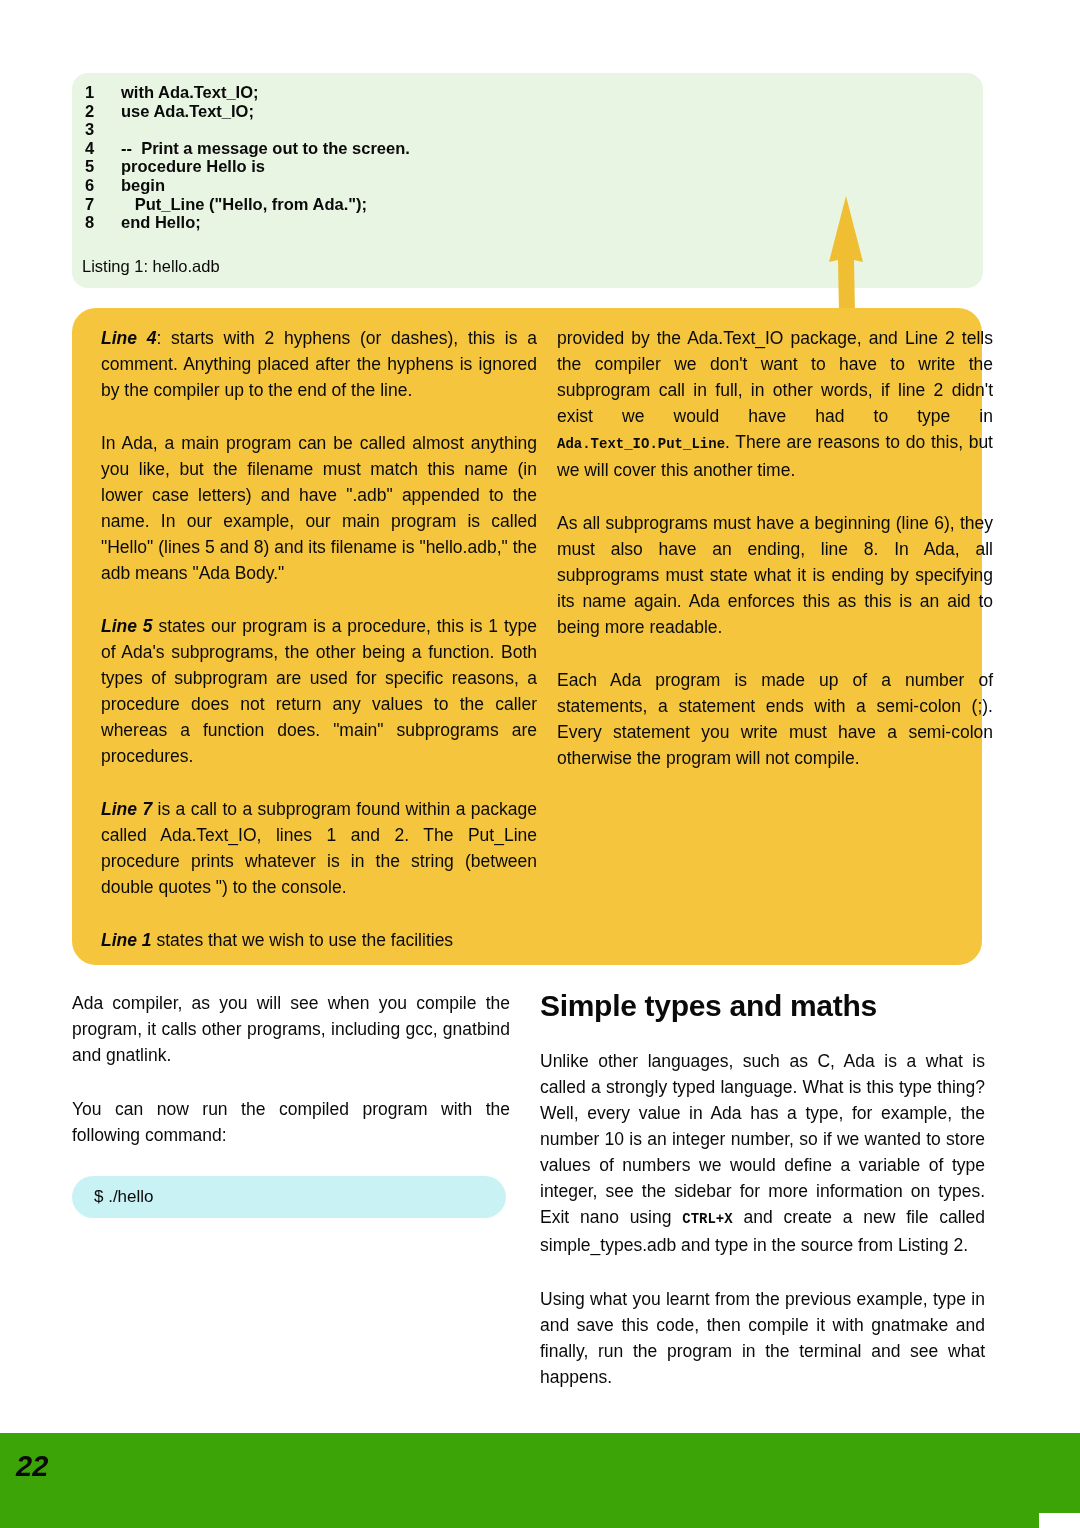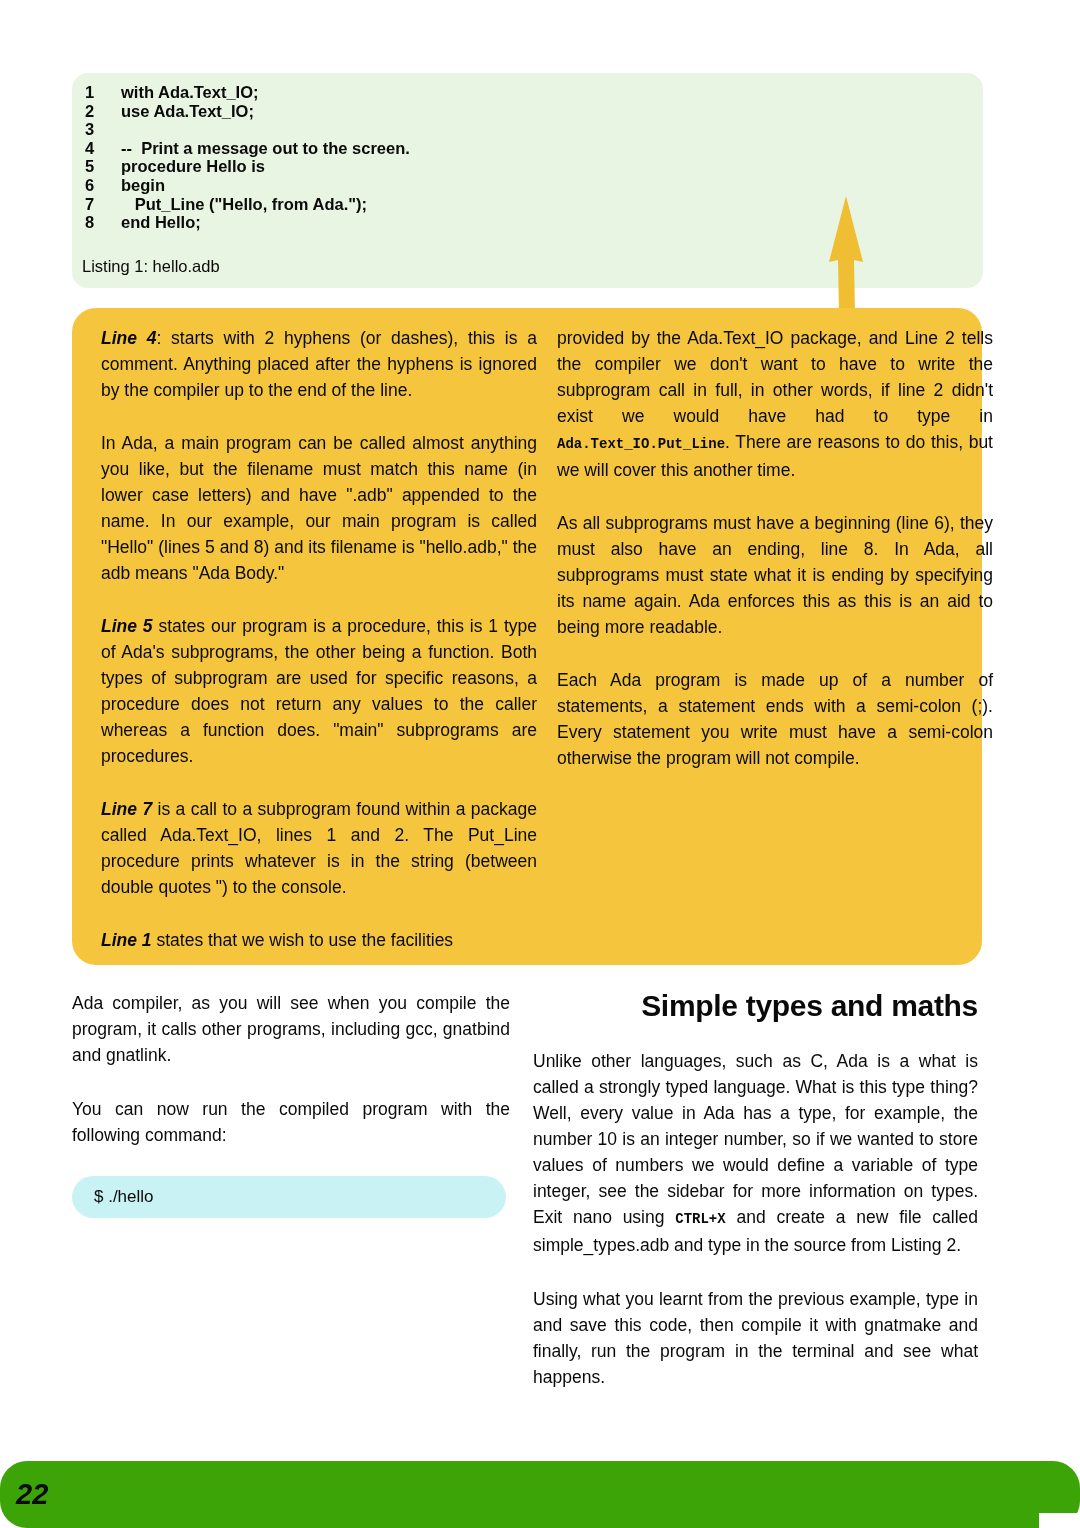--- a/index.html
+++ b/index.html
@@ -39,42 +39,41 @@
     display:flex;gap:20px;
   }
   .note-col{width:436px;flex:0 0 436px;text-align:justify;
     font-size:17.5px;line-height:26px;}
   .note-col p{margin:0 0 27px 0;}
   .lead{font-weight:bold;font-style:italic;}
   .mono{font-family:"Liberation Mono",monospace;font-weight:bold;font-size:14px;margin-top:36px;}
   
   .main-section{
     position:absolute;left:72px;top:990px;width:913px;
-    display:flex;gap:23px;
+    display:flex;gap:30px;
   }
   .main-left{width:438px;flex:0 0 438px;text-align:justify;
     font-size:17.5px;line-height:26px;}
   .main-right{width:445px;flex:0 0 445px;text-align:justify;
     font-size:17.5px;line-height:26px;}
   .main-section p{margin:0 0 28px 0;}
   .section-heading{
     font-size:30px;font-weight:bold;letter-spacing:-0.3px;
-    margin:0 0 26px 0;line-height:32px;text-align:right;
+    margin:0 0 26px 0;line-height:32px;text-align:left;
   }
   .command-pill{
     background:var(--command-bg,#C9F2F4);border-radius:21px;
     height:42px;line-height:42px;padding-left:22px;
     font-weight:normal;font-size:17px;margin:6px 0 36px 0;
     box-sizing:border-box;width:434px;white-space:pre;
   }
   
   .footer-bar{
-    position:absolute;left:0;bottom:0;width:1080px;height:67px;
+    position:absolute;left:0;bottom:0;width:1080px;height:95px;
     background:var(--footer-green,#3DA408);
-    border-radius:27px;
   }
   .page-number{
     position:absolute;left:16px;top:17px;
     font-size:29px;font-weight:bold;font-style:italic;color:#0a0a0a;
   }
   .footer-notch{
     position:absolute;right:0;bottom:0;width:41px;height:15px;background:#ffffff;
   }
 </style>
 </head>

